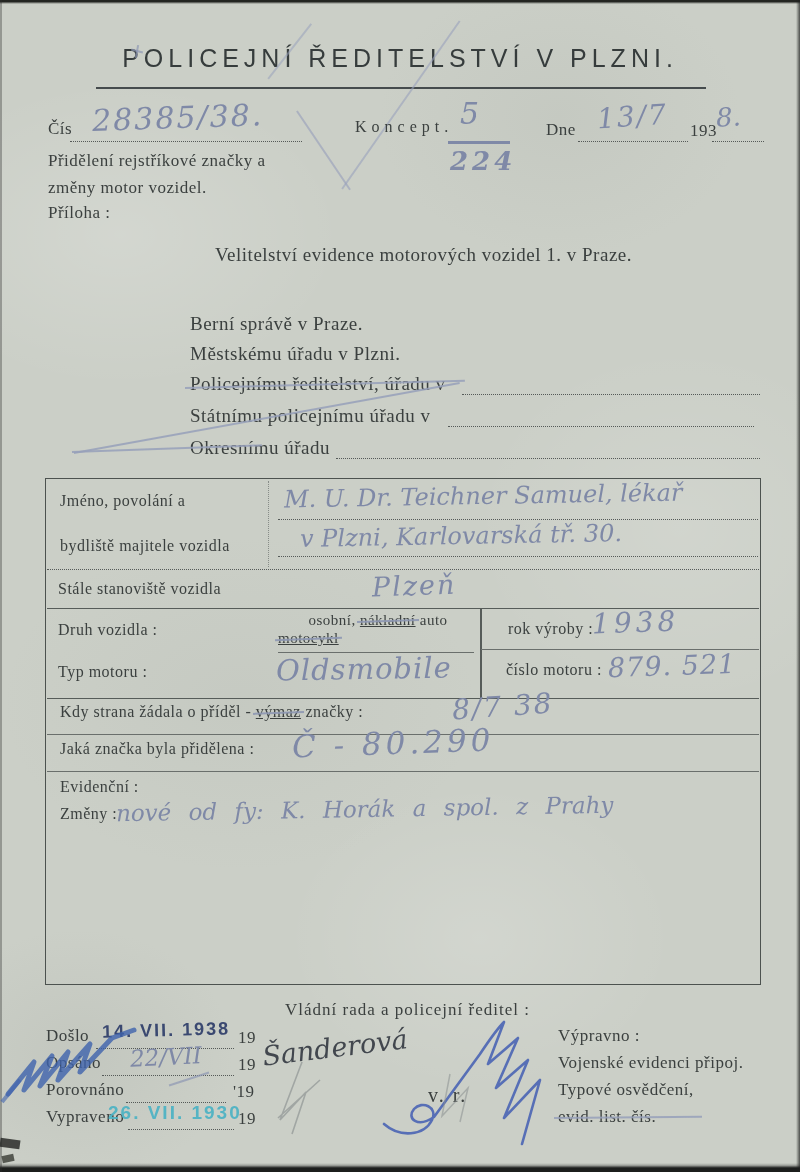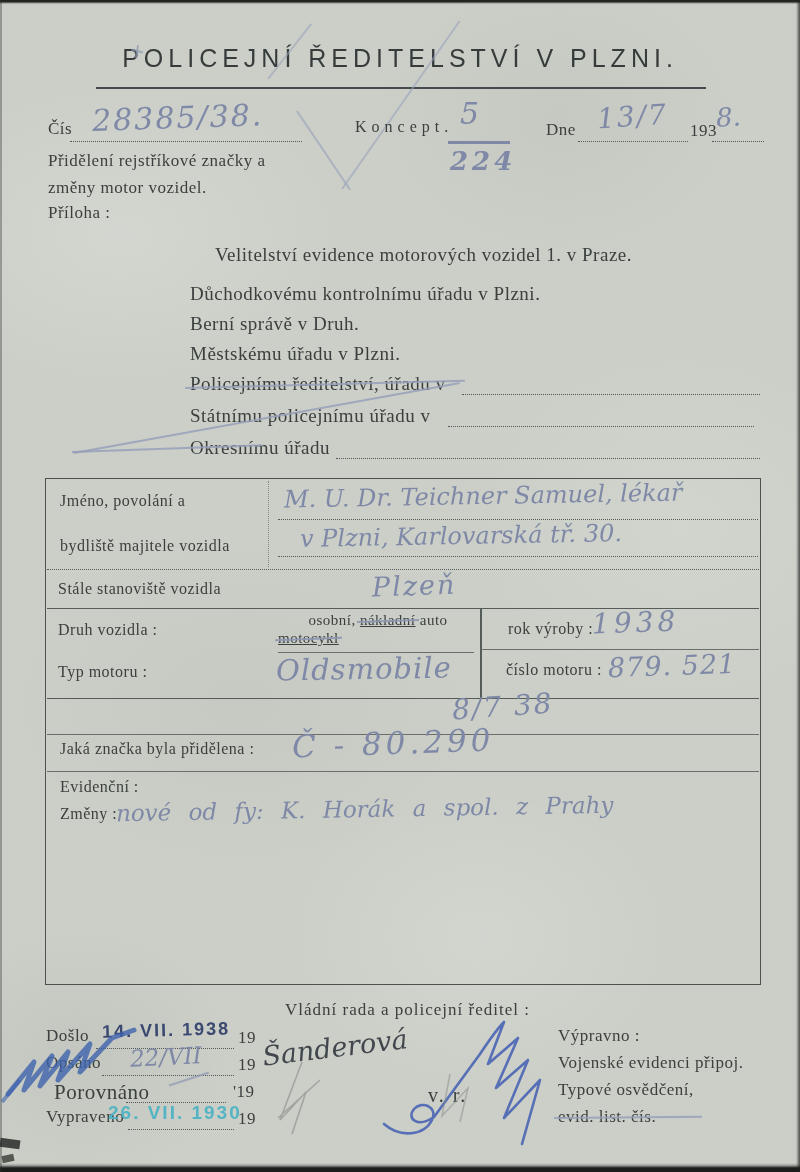--- a/index.html
+++ b/index.html
@@ -65,22 +65,21 @@
   <div class="abs hw" style="left:597px;top:100px;font-size:28px;letter-spacing:2px;transform:rotate(-4deg);">13/7</div>
   <div class="abs prt" style="left:690px;top:121px;font-size:17px;">193</div>
   <div class="abs hw" style="left:716px;top:102px;font-size:26px;transform:rotate(-3deg);">8.</div>
   <div class="abs dot" style="left:712px;top:140px;width:52px;"></div>
 
   <div class="abs prt" style="left:48px;top:151px;font-size:17px;">Přidělení rejstříkové značky a</div>
   <div class="abs prt" style="left:48px;top:178px;font-size:17px;">změny motor vozidel.</div>
   <div class="abs prt" style="left:48px;top:203px;font-size:17px;">Příloha :</div>
 
   <div class="abs prt" style="left:190px;top:244px;font-size:19px;margin-left:25px;">Velitelství evidence motorových vozidel 1. v Praze.</div>
-  <div class="abs prt" style="left:190px;top:283px;font-size:19px;">Důchodkovému kontrolnímu úřadu v Plzni.</div>
-  <div class="abs prt" style="left:190px;top:313px;font-size:19px;">Berní správě v Druh.</div>
+  <div class="abs prt" style="left:190px;top:313px;font-size:19px;">Berní správě v Praze.</div>
   <div class="abs prt" style="left:190px;top:343px;font-size:19px;">Městskému úřadu v Plzni.</div>
 
   <div class="abs prt" style="left:190px;top:373px;font-size:19px;">Policejnímu ředitelství, úřadu v</div>
   <div class="abs dot" style="left:462px;top:393px;width:298px;"></div>
 
   <div class="abs prt" style="left:190px;top:405px;font-size:19px;">Státnímu policejnímu úřadu v</div>
   <div class="abs dot" style="left:448px;top:425px;width:306px;"></div>
 
   <div class="abs prt" style="left:190px;top:437px;font-size:19px;">Okresnímu úřadu</div>
   <div class="abs dot" style="left:336px;top:457px;width:424px;"></div>
@@ -116,20 +115,23 @@
   <div class="abs prt" style="left:508px;top:620px;font-size:16px;">rok výroby :</div>
   <div class="abs hw" style="left:592px;top:606px;font-size:28px;letter-spacing:4px;transform:rotate(-2deg);">1938</div>
   <div class="abs lnthin" style="left:481px;top:649px;width:278px;"></div>
 
   <div class="abs prt" style="left:58px;top:663px;font-size:16px;">Typ motoru :</div>
   <div class="abs hw" style="left:276px;top:652px;font-size:29px;letter-spacing:1px;transform:rotate(-1deg);">Oldsmobile</div>
   <div class="abs prt" style="left:506px;top:661px;font-size:16px;">číslo motoru :</div>
   <div class="abs hw" style="left:608px;top:650px;font-size:27px;letter-spacing:1px;transform:rotate(-2deg);">879. 521</div>
   <div class="abs ln" style="left:47px;top:698px;width:712px;"></div>
 
+  <div class="abs prt" style="left:60px;top:703px;font-size:16px;">
+    <span>Kdy strana žádala o příděl - </span><span class="pstrike">výmaz</span><span> značky :</span>
+  </div>
   <div class="abs hw" style="left:452px;top:690px;font-size:28px;letter-spacing:2px;transform:rotate(-4deg);">8/7 38</div>
   <div class="abs lnthin" style="left:47px;top:734px;width:712px;"></div>
 
   <div class="abs prt" style="left:60px;top:740px;font-size:16px;">Jaká značka byla přidělena :</div>
   <div class="abs hw" style="left:292px;top:725px;font-size:31px;letter-spacing:4px;transform:rotate(-2deg);">Č - 80.290</div>
   <div class="abs lnthin" style="left:47px;top:771px;width:712px;"></div>
 
   <div class="abs prt" style="left:60px;top:778px;font-size:16px;">Evidenční :</div>
   <div class="abs prt" style="left:60px;top:805px;font-size:16px;">Změny :</div>
   <div class="abs hw" style="left:116px;top:796px;font-size:23px;word-spacing:10px;transform:rotate(-1deg);">nové od fy: K. Horák a spol. z Prahy</div>
@@ -152,21 +154,21 @@
   <div class="abs prt" style="left:46px;top:1026px;font-size:17px;">Došlo</div>
   <div class="abs dot" style="left:96px;top:1047px;width:138px;"></div>
   <div class="abs stamp" style="left:102px;top:1020px;font-size:18px;letter-spacing:2px;color:#2f3e6a;transform:rotate(-1.5deg);opacity:.92;">14. VII. 1938</div>
   <div class="abs prt" style="left:238px;top:1028px;font-size:17px;">19</div>
 
   <div class="abs prt" style="left:46px;top:1053px;font-size:17px;">Opsáno</div>
   <div class="abs dot" style="left:102px;top:1074px;width:132px;"></div>
   <div class="abs hw" style="left:130px;top:1044px;font-size:23px;transform:rotate(-3deg);">22/VII</div>
   <div class="abs prt" style="left:238px;top:1055px;font-size:17px;">19</div>
 
-  <div class="abs prt" style="left:46px;top:1080px;font-size:21px;margin-left:8px;">Porovnáno</div>
+  <div class="abs prt" style="left:46px;top:1080px;font-size:17px;">Porovnáno</div>
   <div class="abs dot" style="left:126px;top:1101px;width:100px;"></div>
   <div class="abs prt" style="left:233px;top:1082px;font-size:17px;">'19</div>
   <div class="abs" style="left:168px;top:1078px;width:42px;height:1.8px;background:#8d97b3;opacity:.7;transform:rotate(-18deg);"></div>
 
   <div class="abs prt" style="left:46px;top:1107px;font-size:17px;">Vypraveno</div>
   <div class="abs dot" style="left:128px;top:1128px;width:106px;"></div>
   <div class="abs stamp" style="left:108px;top:1102px;font-size:19px;letter-spacing:2px;color:#4fb3c4;opacity:.95;">26. VII. 1930</div>
   <div class="abs prt" style="left:238px;top:1109px;font-size:17px;">19</div>
 
   <svg class="abs" style="left:0;top:1022px;" width="150" height="90" viewBox="0 0 150 90">

